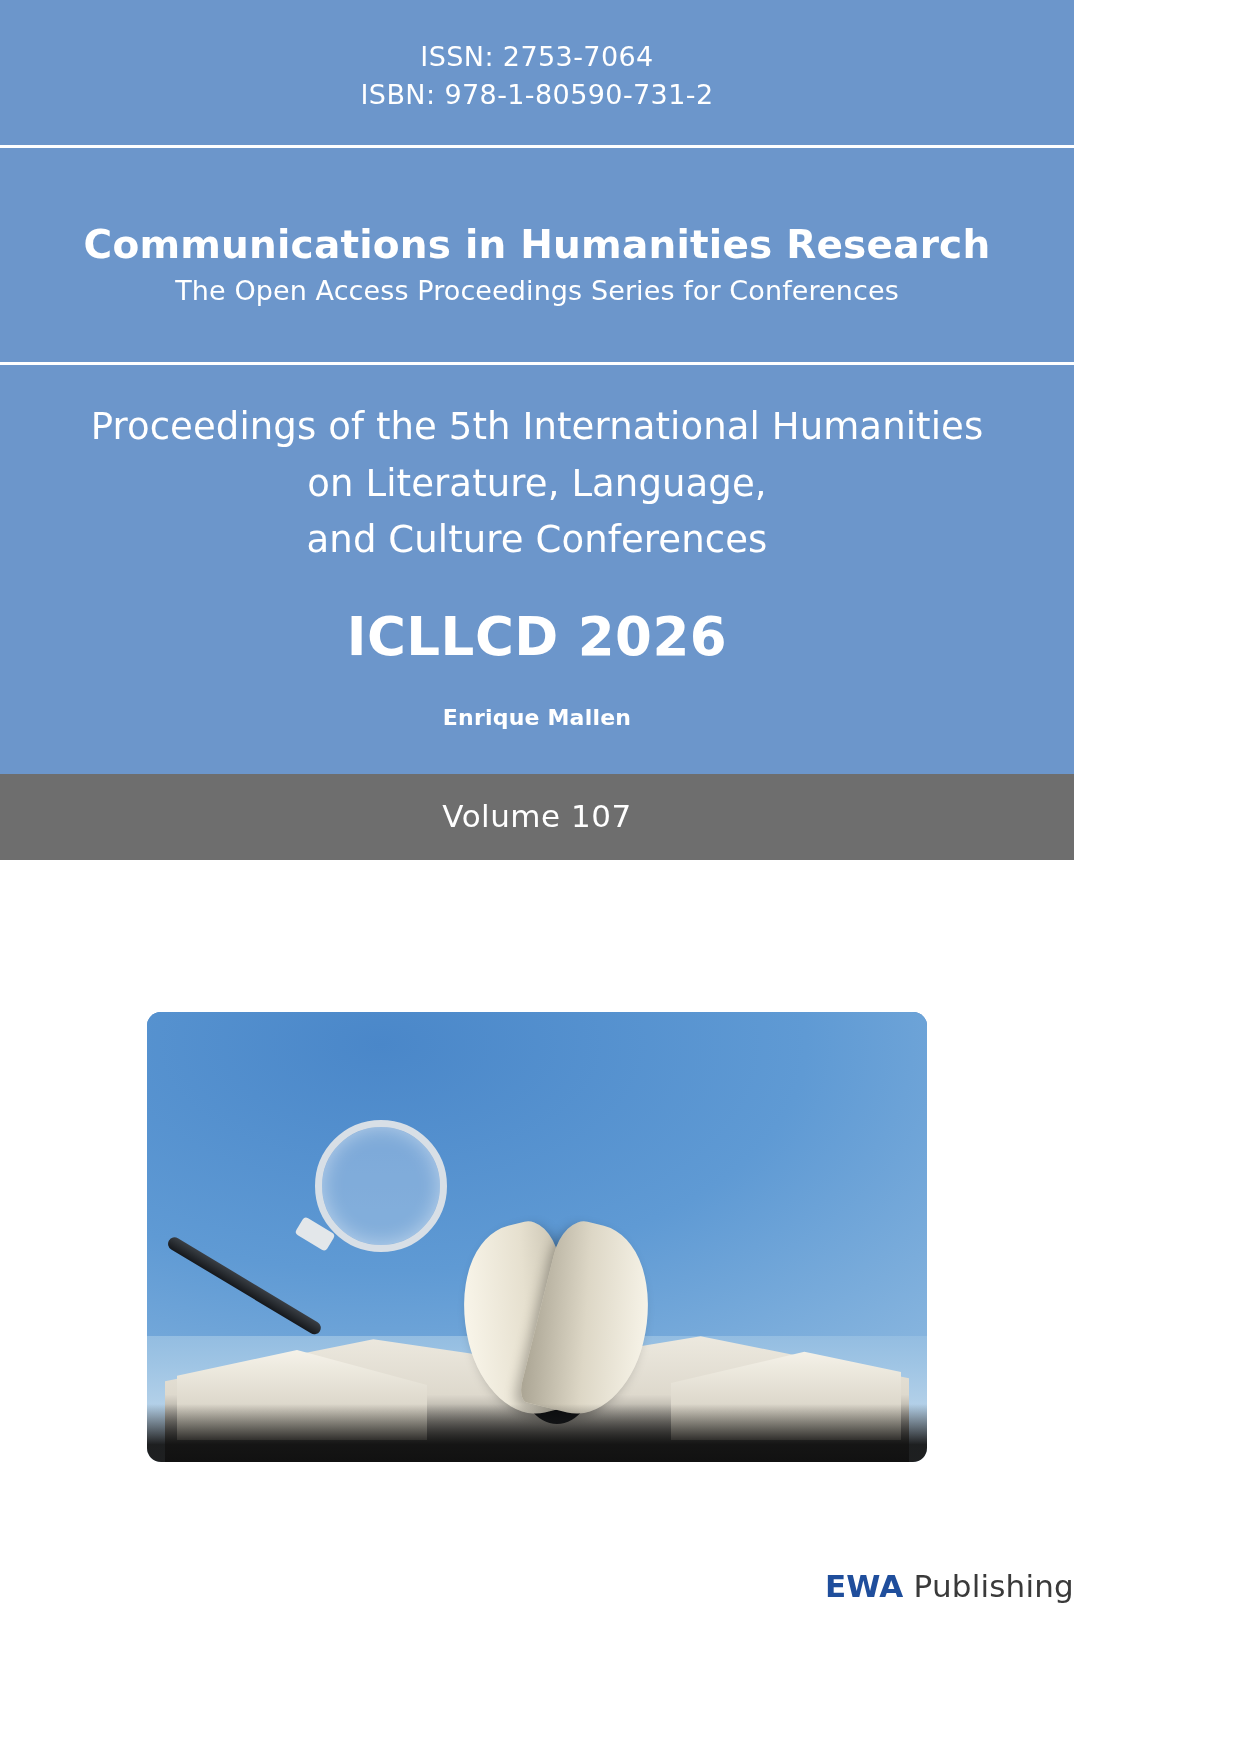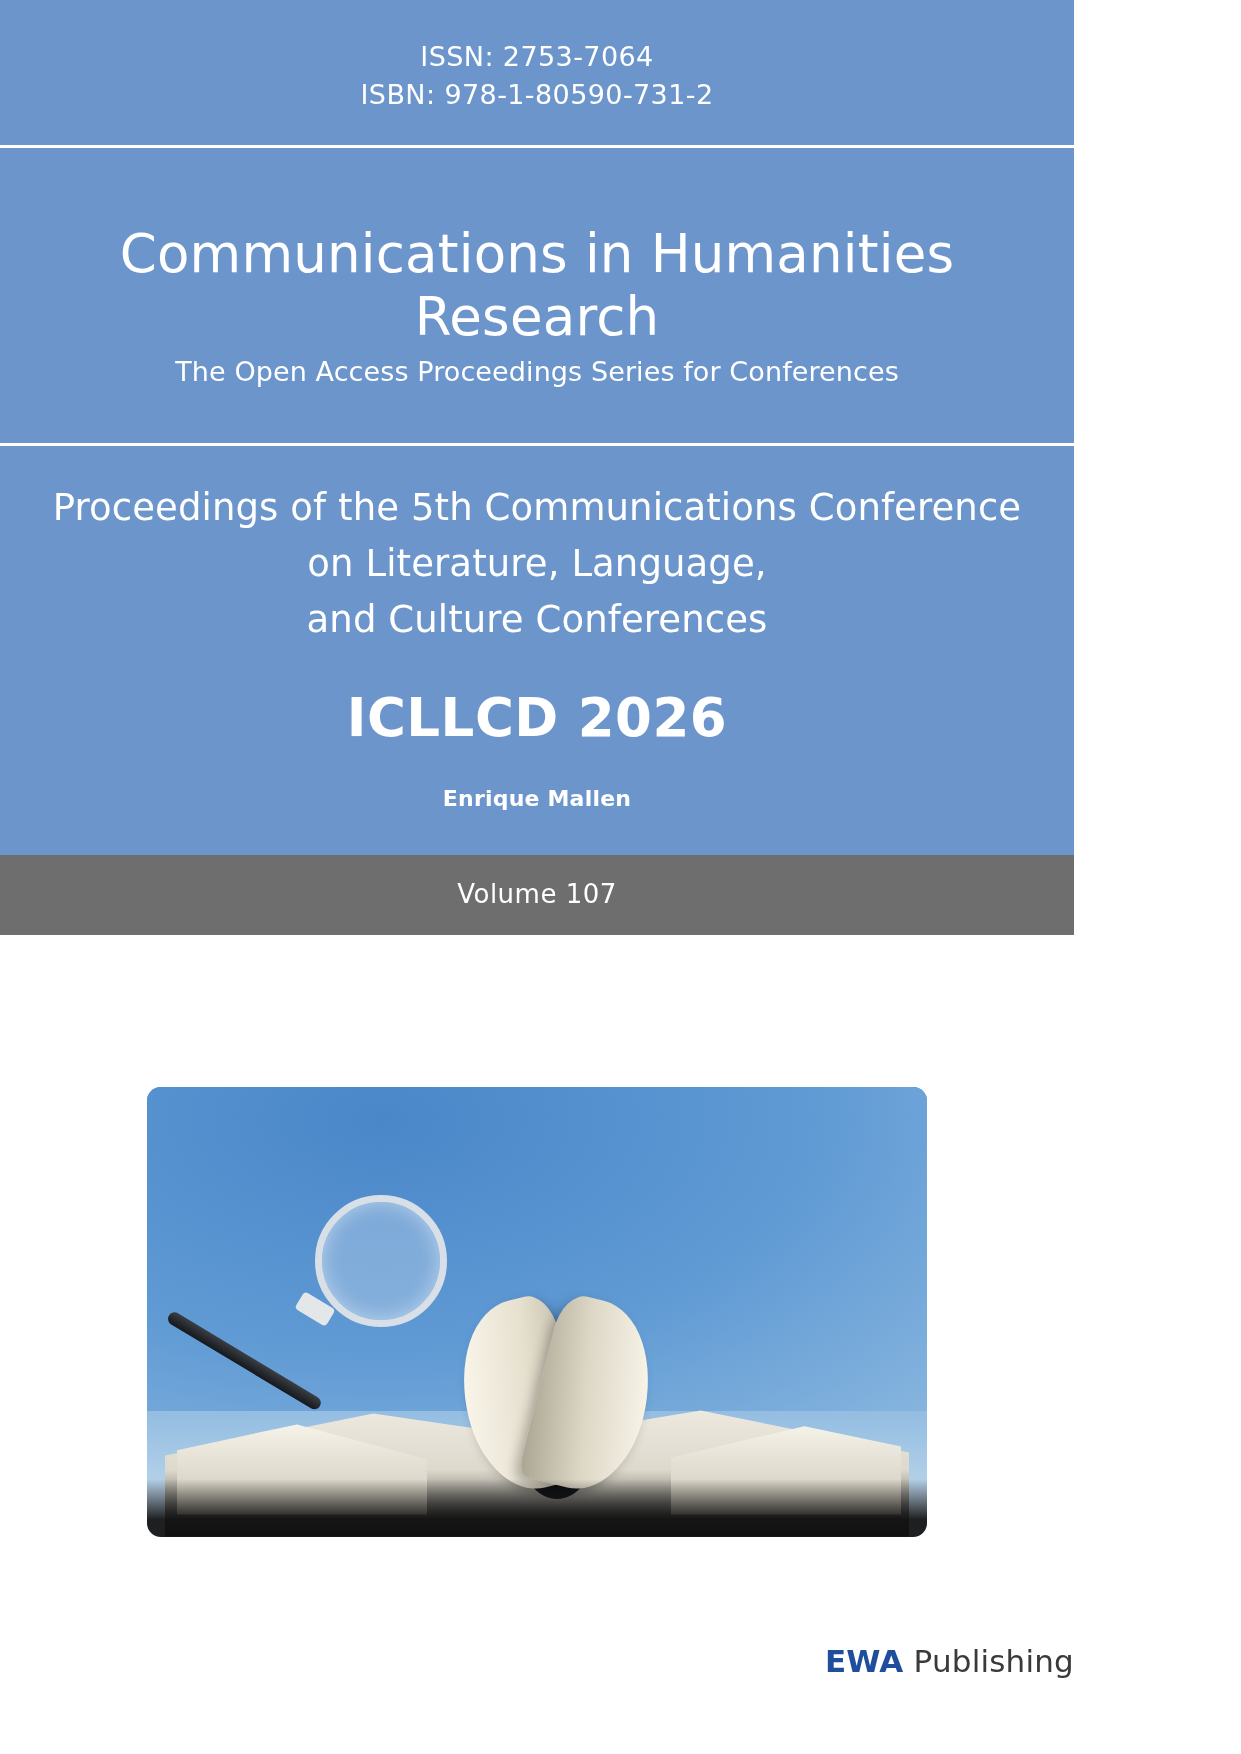--- a/index.html
+++ b/index.html
@@ -42,22 +42,22 @@
     height: 3px;
     background: #ffffff;
     width: 100%;
   }
 
   .series-band {
     text-align: center;
     padding: 74px 0 56px 0;
   }
   .series-title {
-    font-size: 53px;
-    font-weight: 400;
+    font-size: 39px;
+    font-weight: 700;
     color: #ffffff;
     letter-spacing: 0.2px;
     line-height: 1.2;
   }
   .series-sub {
     margin-top: 7px;
     font-size: 27px;
     font-weight: 400;
     color: #ffffff;
     letter-spacing: 0.1px;
@@ -90,21 +90,21 @@
   }
 
   
   .volume-band {
     background: #6e6e6e;
     color: #ffffff;
     text-align: center;
     padding: 24px 0 26px 0;
   }
   .volume-text {
-    font-size: 26px;
+    font-size: 31px;
     font-weight: 400;
     letter-spacing: 0.5px;
   }
 
   
   .image-area {
     display: flex;
     justify-content: center;
     align-items: center;
     padding-top: 152px;
@@ -238,21 +238,21 @@
     <div class="rule"></div>
 
     <div class="series-band">
       <div class="series-title">Communications in Humanities Research</div>
       <div class="series-sub">The Open Access Proceedings Series for Conferences</div>
     </div>
 
     <div class="rule"></div>
 
     <div class="proceedings-band">
-      <div class="proc-line">Proceedings of the 5th Communications Conference</div>
+      <div class="proc-line">Proceedings of the 5th International Humanities</div>
       <div class="proc-line">on Literature, Language,</div>
       <div class="proc-line">and Culture Conferences</div>
       <div class="acronym">ICLLCD 2026</div>
       <div class="editor">Enrique Mallen</div>
     </div>
 
   </div>
 
   <div class="volume-band">
     <span class="volume-text">Volume 107</span>

